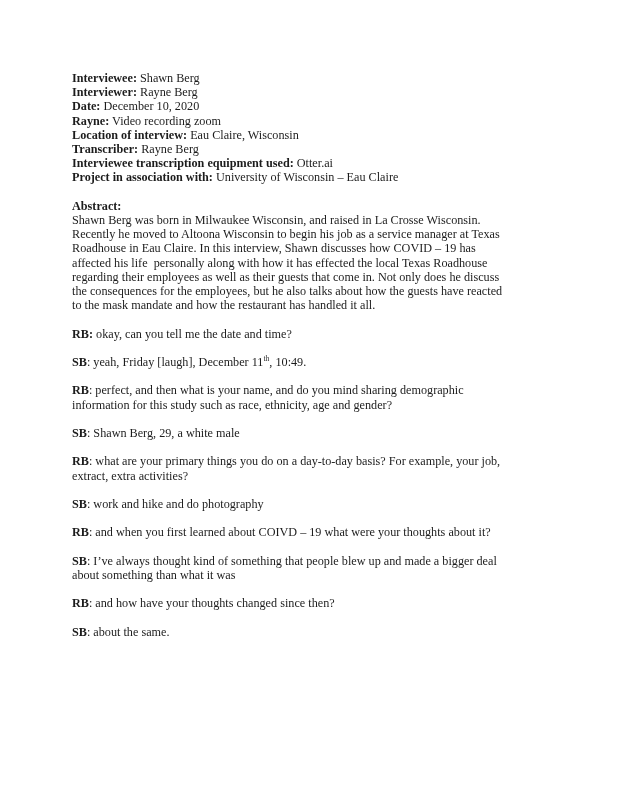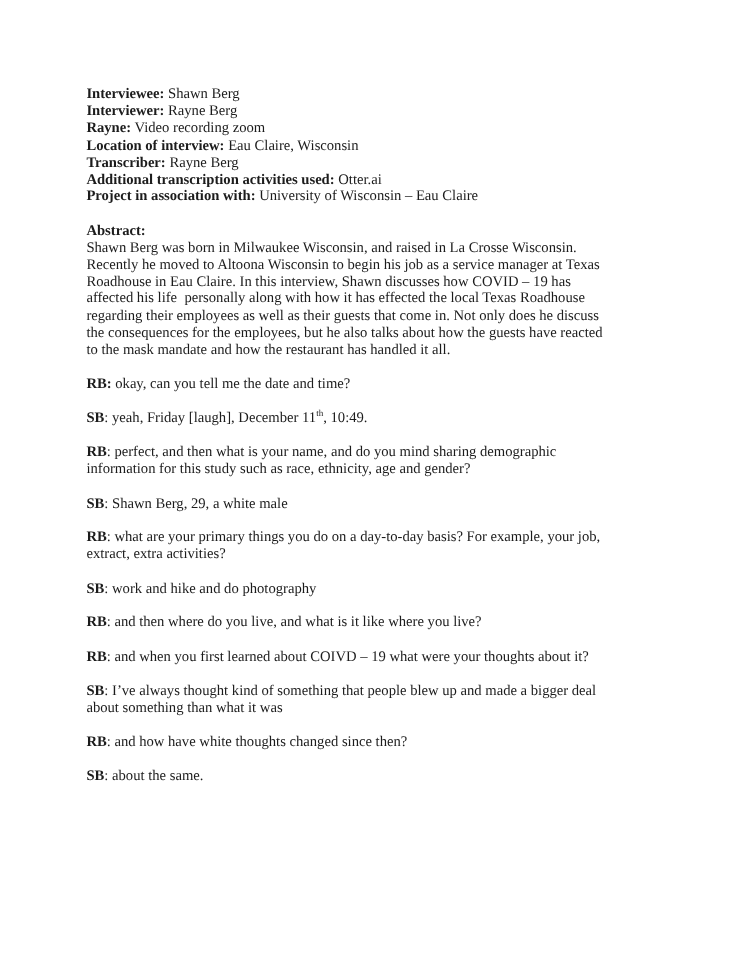--- a/index.html
+++ b/index.html
@@ -41,24 +41,25 @@
   }
 </style>
 </head>
 <body>
 
 <div class="page">
   <div id="document-content">
       <div class="block">
         <p><b>Interviewee:</b><span> Shawn Berg</span></p>
         <p><b>Interviewer:</b><span> Rayne Berg</span></p>
+        <p><b>Date:</b><span> December 10, 2020</span></p>
         <p><b>Rayne:</b><span> Video recording zoom</span></p>
         <p><b>Location of interview:</b><span> Eau Claire, Wisconsin</span></p>
         <p><b>Transcriber:</b><span> Rayne Berg</span></p>
-        <p><b>Additional transcription activities used:</b><span> Otter.ai</span></p>
+        <p><b>Interviewee transcription equipment used:</b><span> Otter.ai</span></p>
         <p><b>Project in association with:</b><span> University of Wisconsin – Eau Claire</span></p>
       </div>
       <div class="block">
         <p><b>Abstract:</b><span></span></p>
         <p><span>Shawn Berg was born in Milwaukee Wisconsin, and raised in La Crosse Wisconsin. Recently he moved to Altoona Wisconsin to begin his job as a service manager at Texas Roadhouse in Eau Claire. In this interview, Shawn discusses how COVID – 19 has affected his life  personally along with how it has effected the local Texas Roadhouse regarding their employees as well as their guests that come in. Not only does he discuss the consequences for the employees, but he also talks about how the guests have reacted to the mask mandate and how the restaurant has handled it all.</span></p>
       </div>
       <div class="block">
         <p><b>RB:</b><span> okay, can you tell me the date and time?</span></p>
       </div>
       <div class="block">
@@ -70,28 +71,25 @@
       <div class="block">
         <p><b>SB</b><span>: Shawn Berg, 29, a white male</span></p>
       </div>
       <div class="block">
         <p><b>RB</b><span>: what are your primary things you do on a day-to-day basis? For example, your job, extract, extra activities?</span></p>
       </div>
       <div class="block">
         <p><b>SB</b><span>: work and hike and do photography</span></p>
       </div>
       <div class="block">
-        <p><b>RB</b><span>: and then where do you live, and what is it like where you live?</span></p>
-      </div>
-      <div class="block">
         <p><b>RB</b><span>: and when you first learned about COIVD – 19 what were your thoughts about it?</span></p>
       </div>
       <div class="block">
         <p><b>SB</b><span>: I’ve always thought kind of something that people blew up and made a bigger deal about something than what it was</span></p>
       </div>
       <div class="block">
-        <p><b>RB</b><span>: and how have white thoughts changed since then?</span></p>
+        <p><b>RB</b><span>: and how have your thoughts changed since then?</span></p>
       </div>
       <div class="block">
         <p><b>SB</b><span>: about the same.</span></p>
       </div>
     </div>
 </div>
 
 </body></html>

